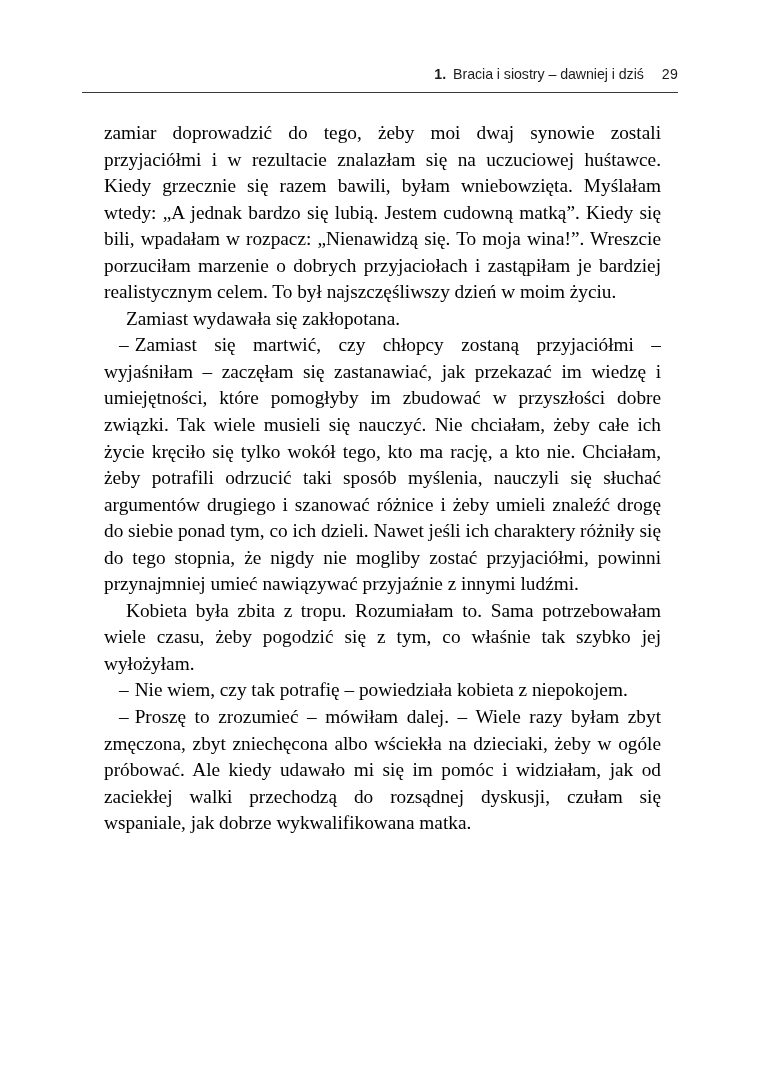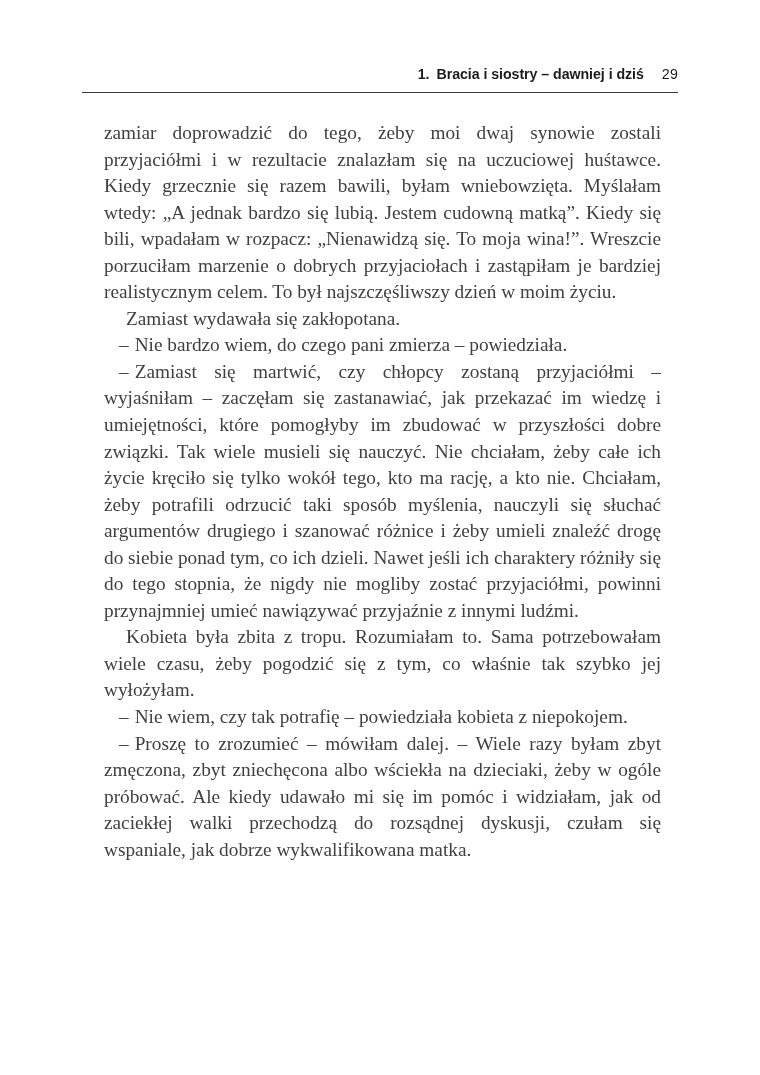--- a/index.html
+++ b/index.html
@@ -34,21 +34,21 @@
     letter-spacing: -0.05px;
     white-space: nowrap;
   }
 
   .running-head .chapter-number {
     font-weight: bold;
     margin-right: 7px;
   }
 
   .running-head .chapter-title {
-    font-weight: bold;
+    font-weight: normal;
   }
 
   .running-head .folio {
     font-weight: normal;
     margin-left: 18px;
     letter-spacing: 0.2px;
   }
 
   .head-rule {
     position: absolute;
@@ -61,21 +61,21 @@
 
   
   .textblock {
     position: absolute;
     left: 104px;
     top: 120px;
     width: 557px;
     font-family: "Liberation Serif", "DejaVu Serif", serif;
     font-size: 19.3px;
     line-height: 26.55px;
-    color: #404040;
+    color: #000000;
     text-align: justify;
     text-justify: inter-word;
     -webkit-font-smoothing: antialiased;
   }
 
   .textblock p {
     margin: 0;
     text-indent: 0;
     hyphens: manual;
   }
@@ -113,20 +113,19 @@
     <span class="chapter-number">1.</span>
     <span class="chapter-title">Bracia i siostry – dawniej i dziś</span>
     <span class="folio">29</span>
   </div>
 
   <div class="head-rule"></div>
 
   <div class="textblock">
       <p class="cont">zamiar doprowadzić do tego, żeby moi dwaj synowie zostali przyjaciółmi i w rezultacie znalazłam się na uczuciowej huśtawce. Kiedy grzecznie się razem bawili, byłam wniebowzięta. Myślałam wtedy: „A jednak bardzo się lubią. Jestem cudowną matką”. Kiedy się bili, wpadałam w rozpacz: „Nienawidzą się. To moja wina!”. Wreszcie porzuciłam marzenie o dobrych przyjaciołach i zastąpiłam je bardziej realistycznym celem. To był najszczęśliwszy dzień w moim życiu.</p>
       <p class="indent">Zamiast wydawała się zakłopotana.</p>
-      <p class="dialogue"><span class="dash">–</span><span>Nie bardzo wiem, do czego pani zmierza – powiedziała.</span></p>
       <p class="dialogue"><span class="dash">–</span><span>Zamiast się martwić, czy chłopcy zostaną przyjaciółmi – wyjaśniłam – zaczęłam się zastanawiać, jak przekazać im wiedzę i umiejętności, które pomogłyby im zbudować w przyszłości dobre związki. Tak wiele musieli się nauczyć. Nie chciałam, żeby całe ich życie kręciło się tylko wokół tego, kto ma rację, a kto nie. Chciałam, żeby potrafili odrzucić taki sposób myślenia, nauczyli się słuchać argumentów drugiego i szanować różnice i żeby umieli znaleźć drogę do siebie ponad tym, co ich dzieli. Nawet jeśli ich charaktery różniły się do tego stopnia, że nigdy nie mogliby zostać przyjaciółmi, powinni przynajmniej umieć nawiązywać przyjaźnie z innymi ludźmi.</span></p>
       <p class="indent">Kobieta była zbita z tropu. Rozumiałam to. Sama potrzebowałam wiele czasu, żeby pogodzić się z tym, co właśnie tak szybko jej wyłożyłam.</p>
       <p class="dialogue"><span class="dash">–</span><span>Nie wiem, czy tak potrafię – powiedziała kobieta z niepokojem.</span></p>
       <p class="dialogue"><span class="dash">–</span><span>Proszę to zrozumieć – mówiłam dalej. – Wiele razy byłam zbyt zmęczona, zbyt zniechęcona albo wściekła na dzieciaki, żeby w ogóle próbować. Ale kiedy udawało mi się im pomóc i widziałam, jak od zaciekłej walki przechodzą do rozsądnej dyskusji, czułam się wspaniale, jak dobrze wykwalifikowana matka.</span></p>
     </div>
 
 </div>
 
 </body></html>

